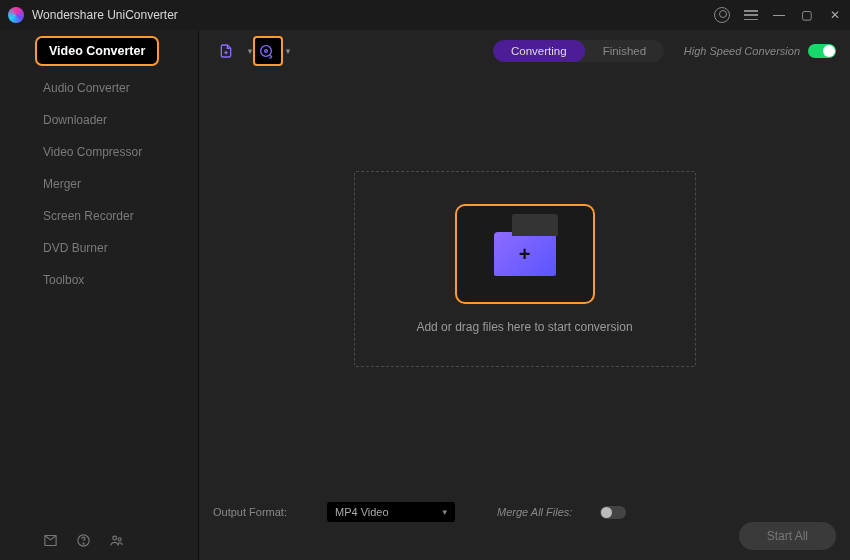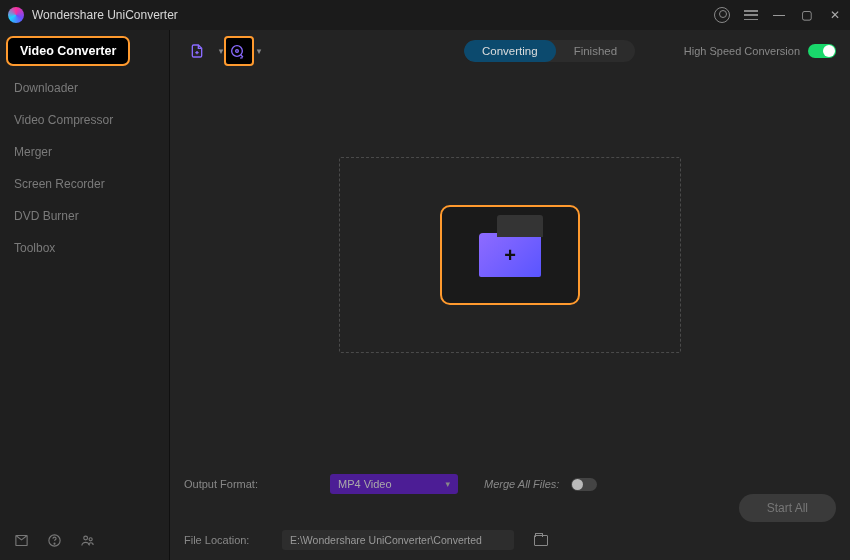--- a/index.html
+++ b/index.html
@@ -7,49 +7,49 @@
   .titlebar { height: 30px; background: #1b1b1b; display: flex; align-items: center; padding: 12px 8px; }
   .logo-swirl { width: 16px; height: 16px; margin-right: 8px; border-radius: 50%; background: conic-gradient(#ff2e9a, #6a4dff, #1fd1ff, #ff2e9a); }
   .app-title { color: #d8d8d8; font-size: 12px; font-weight: 500; }
   .titlebar-right { margin-left: auto; display: flex; align-items: center; gap: 14px; }
   .avatar-circle { width: 16px; height: 16px; border: 1.5px solid #888; border-radius: 50%; position: relative; }
   .avatar-circle::before { content:""; position:absolute; top:2px; left:4px; width:6px; height:6px; border:1.2px solid #888; border-radius:50%; }
   .hamburger { width: 14px; height: 10px; display: flex; flex-direction: column; justify-content: space-between; }
   .hamburger span { height: 1.5px; background: #888; }
   .win-btn { width: 14px; color: #aaa; text-align: center; font-size: 12px; cursor: pointer; }
   .main { display: flex; height: calc(100% - 30px); }
-  .sidebar { width: 170px; background: #1f1f1f; display: flex; flex-direction: column; border-right: 1px solid #101010; }
+  .sidebar { width: 170px; background: #1f1f1f; display: flex; flex-direction: column; border-right: 1px solid #101010; margin-left: 29px; }
   .side-item { padding: 9px 14px; font-size: 12px; color: #7a7a7a; cursor: pointer; }
   .side-item.active-wrap { padding: 6px 6px 6px 6px; }
   .side-active { display: inline-block; padding: 6px 12px; color: #fff; font-size: 12.5px; font-weight: 700; background: #000; border: 2px solid #ff9a2e; border-radius: 7px; }
   .side-bottom { margin-top: auto; display: flex; gap: 18px; padding: 12px 14px; }
   .side-bottom svg { width: 15px; height: 15px; }
   .content { flex: 1; display: flex; flex-direction: column; background: #232323; }
   .toolbar { height: 42px; display: flex; align-items: center; padding: 0 14px; gap: 10px; }
   .tool-btn { width: 30px; height: 30px; display: flex; align-items: center; justify-content: center; border-radius: 4px; cursor: pointer; position: relative; }
   .tool-btn.hl { border: 2px solid #ff9a2e; background: #000; }
   .tool-btn .chev { position: relative; right: -14px; font-size: 9px; color: #888; }
   .tabs { margin-left: 200px; display: flex; background: #2c2c2c; border-radius: 16px; overflow: hidden; }
   .tab { padding: 5px 18px; font-size: 11.5px; color: #888; cursor: pointer; }
-  .tab.active { background: #0c4a6e; color: #ddd; border-radius: 16px; }
+  .tab.active { background: #4c1d95; color: #ddd; border-radius: 16px; }
   .toolbar-right { margin-left: auto; display: flex; align-items: center; gap: 8px; }
-  .hs-label { font-size: 11px; color: #888; }
+  .hs-label { font-size: 11px; color: #888; font-style: italic; }
   .toggle { width: 28px; height: 14px; background: #19d86b; border-radius: 8px; position: relative; cursor: pointer; }
   .toggle::after { content:""; position:absolute; right:1px; top:1px; width:12px; height:12px; background:#fff; border-radius:50%; }
   .dropzone-area { flex: 1; display: flex; align-items: center; justify-content: center; }
   .dropzone { width: 342px; height: 196px; border: 1.5px dashed #4a4a4a; border-radius: 2px; display: flex; flex-direction: column; align-items: center; justify-content: center; gap: 16px; }
   .add-card { width: 140px; height: 100px; background: #1a1a1a; border: 2.5px solid #ff9a2e; border-radius: 10px; display: flex; align-items: center; justify-content: center; position: relative; }
   .folder { width: 62px; height: 44px; background: linear-gradient(135deg, #8e6bff, #5a55ff); border-radius: 4px 4px 2px 2px; position: relative; display:flex; align-items:center; justify-content:center;}
   .folder::before { content:""; position:absolute; right:-2px; top:-18px; width:46px; height:22px; background:#343434; border-radius:3px 3px 0 0; }
   .folder .plus { position: relative; color:#111; font-size:20px; font-weight:700; z-index:1; }
   .drop-text { font-size: 12px; color: #9a9a9a; }
   .footer { padding: 8px 14px 10px; font-size: 11px; color: #888; display: flex; flex-direction: column; gap: 8px; }
-  .footer-row { display: flex; align-items: center; gap: 12px; }
+  .footer-row { display: flex; align-items: center; gap: 28px; }
   .f-label { width: 86px; }
-  .select-box { width: 128px; height: 20px; background: #4c1d95; border-radius: 3px; display: flex; align-items: center; padding: 0 8px; font-size: 11px; color: #aaa; justify-content: space-between; cursor:pointer;margin-left:48px;}
+  .select-box { width: 128px; height: 20px; background: #000000; border-radius: 3px; display: flex; align-items: center; padding: 0 8px; font-size: 11px; color: #aaa; justify-content: space-between; cursor:pointer;}
   .select-box .chv { font-size: 9px; color: #888; }
   .loc-box { width: 232px; height: 20px; background: #2d2d2d; border-radius: 3px; display: flex; align-items: center; padding: 0 8px; font-size: 10.5px; color: #999; }
   .toggle-off { width: 26px; height: 13px; background: #444; border-radius: 8px; position: relative; }
   .toggle-off::after { content:""; position:absolute; left:1px; top:1px; width:11px; height:11px; background:#bbb; border-radius:50%; }
   .start-btn { margin-left: auto; padding: 7px 28px; background: #3a3a3a; color: #777; border-radius: 16px; font-size: 12px; cursor: pointer; margin-top: 48px; }
   .folder-icon { width:14px; height:11px; border:1.3px solid #888; border-radius:1px; position:relative; margin-left:8px;}
   .folder-icon::before{content:"";position:absolute;top:-3px;left:0;width:6px;height:3px;border:1.3px solid #888;border-bottom:none;border-radius:1px 1px 0 0;}
 </style>
 </head>
 <body>
@@ -68,20 +68,21 @@
     <div class="win-btn">▢</div>
     <div class="win-btn">✕</div>
   </div>
 </div>
 
 <div class="main">
   <div class="sidebar">
     <div class="side-item active-wrap">
       <span class="side-active">Video Converter</span>
     </div>
+    <div class="side-item">Audio Converter</div>
     <div class="side-item">Downloader</div>
     <div class="side-item">Video Compressor</div>
     <div class="side-item">Merger</div>
     <div class="side-item">Screen Recorder</div>
     <div class="side-item">DVD Burner</div>
     <div class="side-item">Toolbox</div>
     <div class="side-bottom">
       <svg viewBox="0 0 24 24" fill="none" stroke="#777" stroke-width="1.8">
           <rect x="3" y="4" width="18" height="16" rx="1"></rect>
           <path d="M3 4 l9 7 l9 -7"></path>
@@ -130,36 +131,30 @@
       </div>
     </div>
 
     <div class="dropzone-area">
       <div class="dropzone">
         <div class="add-card">
           <div class="folder">
               <span class="plus">+</span>
             </div>
         </div>
+        <div class="drop-text">Add or drag files here to start conversion</div>
       </div>
     </div>
 
     <div class="footer">
       <div class="footer-row">
         <span class="f-label">Output Format:</span>
         <div class="select-box">
           <span>MP4 Video</span>
             <span class="chv">▾</span>
         </div>
         <span style="margin-left:14px;font-style:italic;">Merge All Files:</span>
         <div class="toggle-off"></div>
         <div class="start-btn">Start All</div>
       </div>
-      <div class="footer-row">
-        <span class="f-label">File Location:</span>
-        <div class="loc-box">
-            <span>E:\Wondershare UniConverter\Converted</span>
-          </div>
-        <div class="folder-icon"></div>
-      </div>
     </div>
   </div>
 </div>
 
 </body></html>

